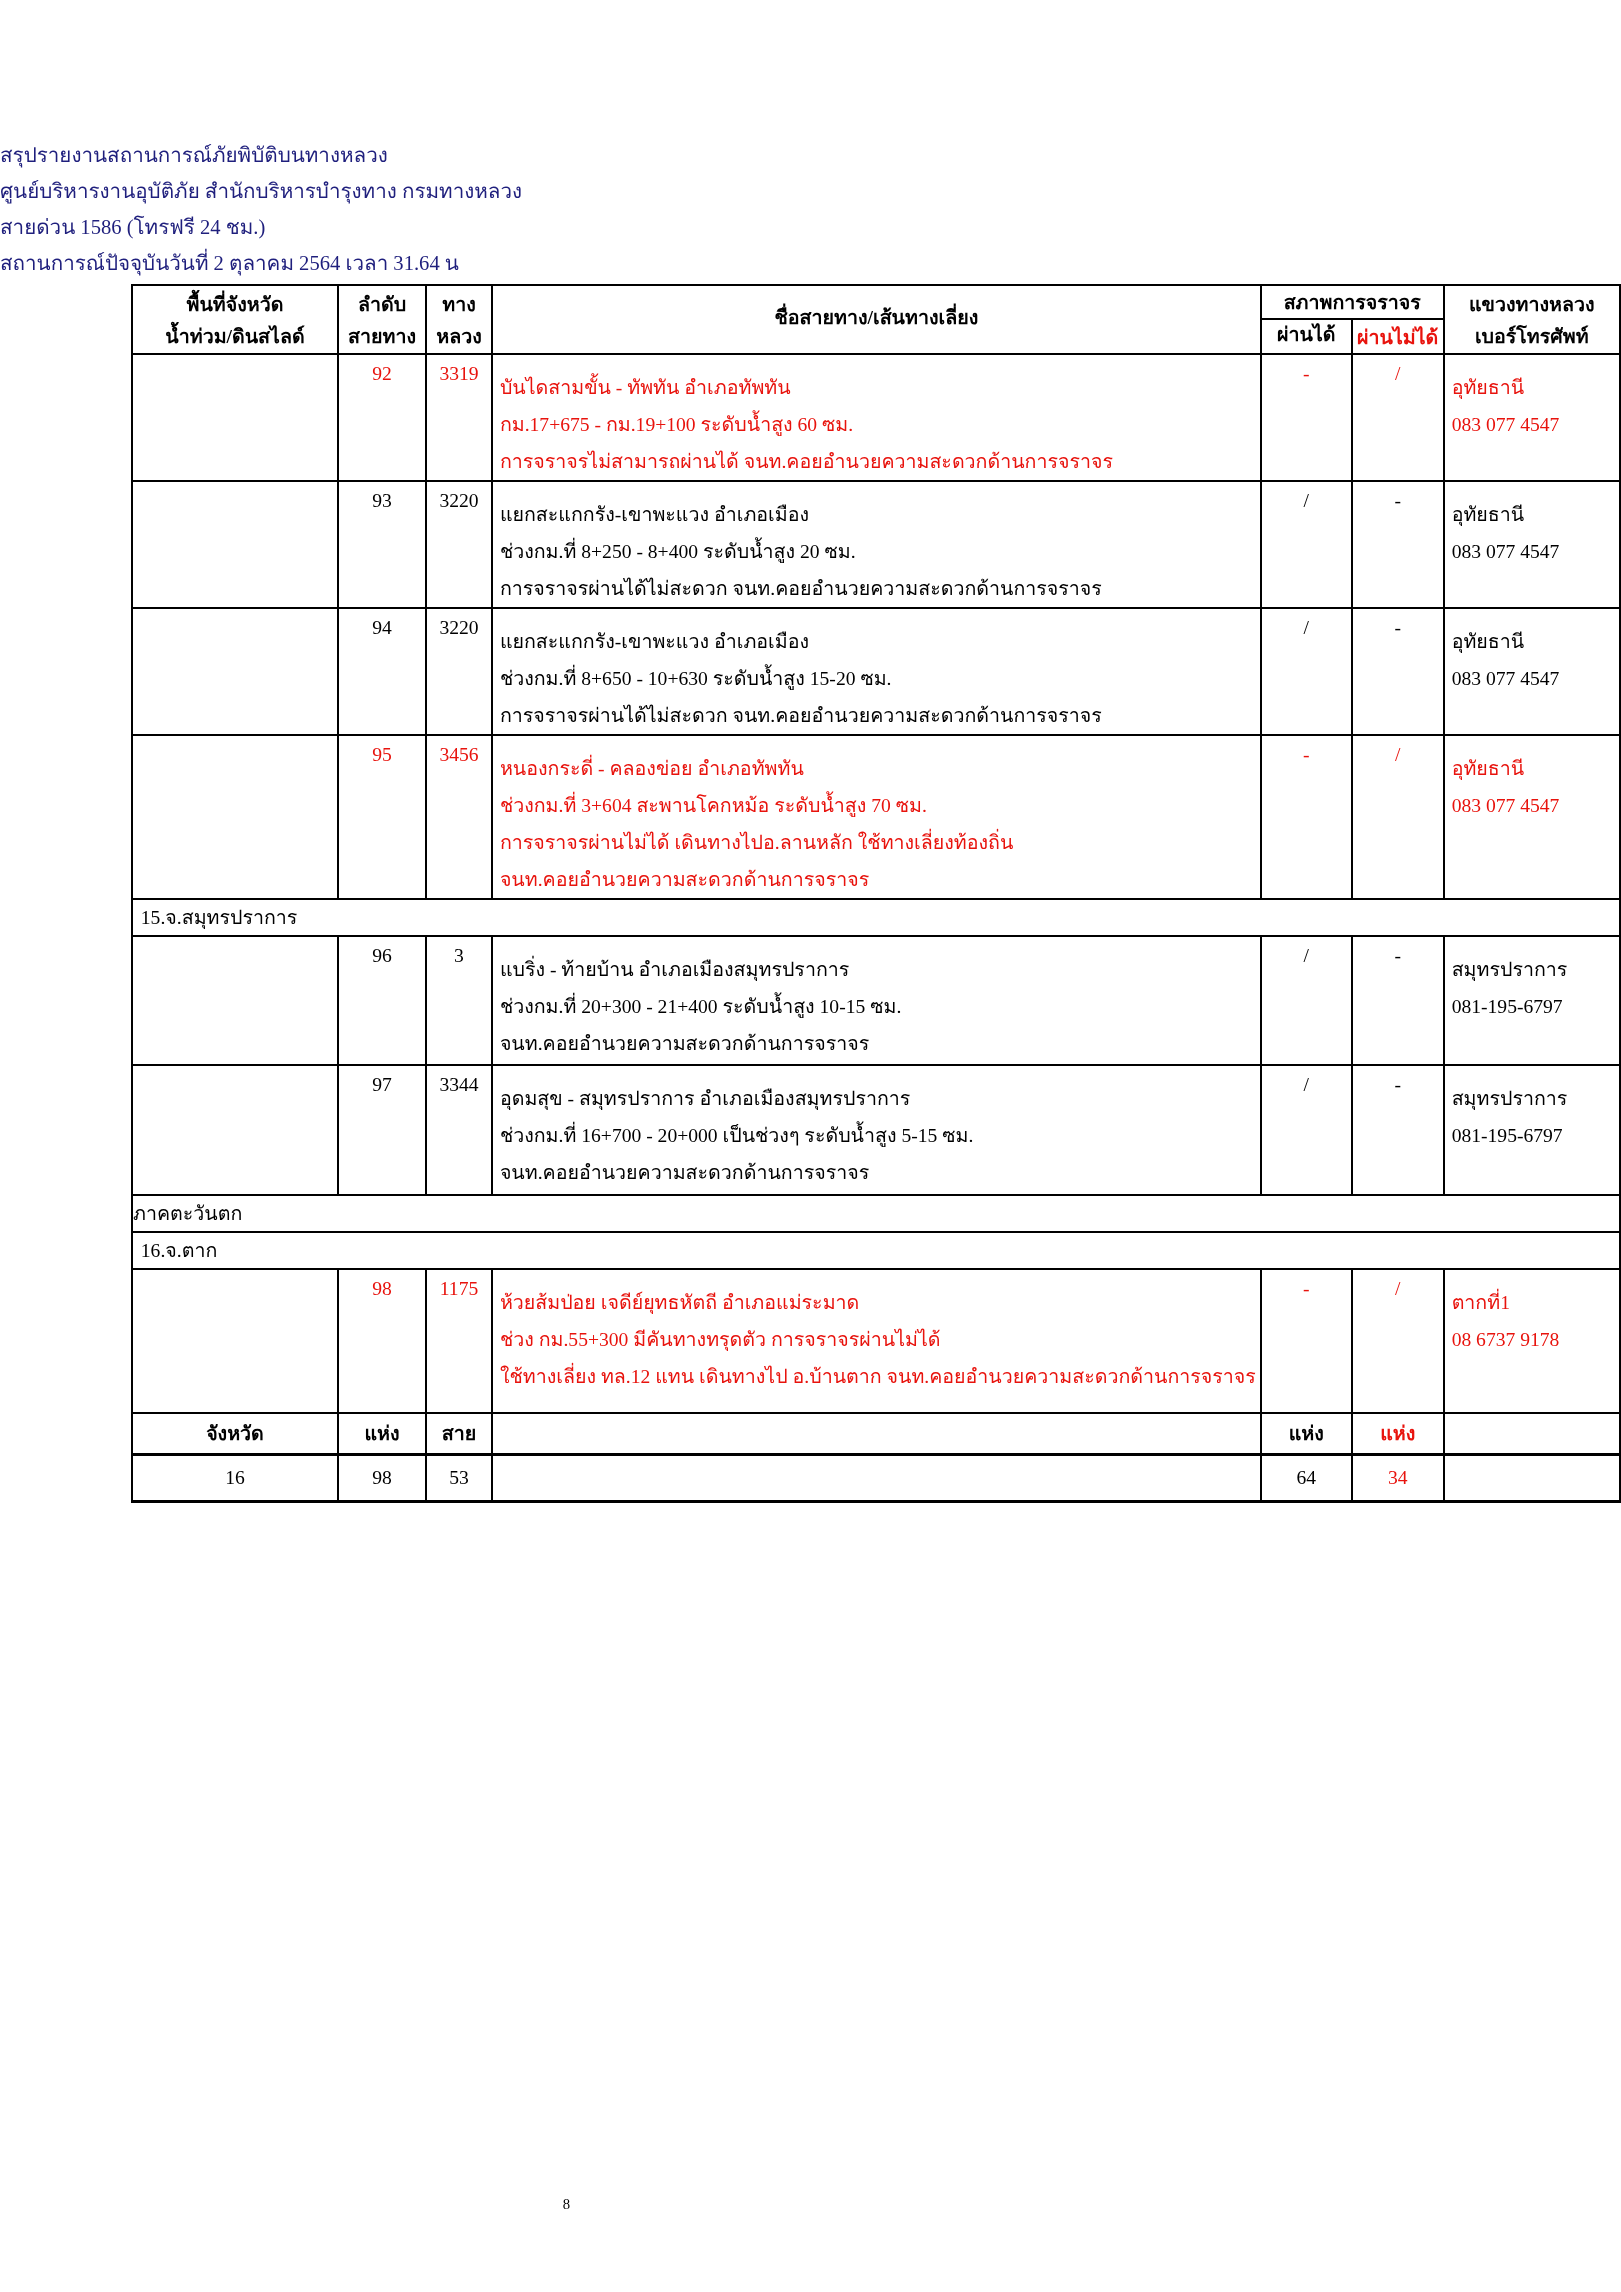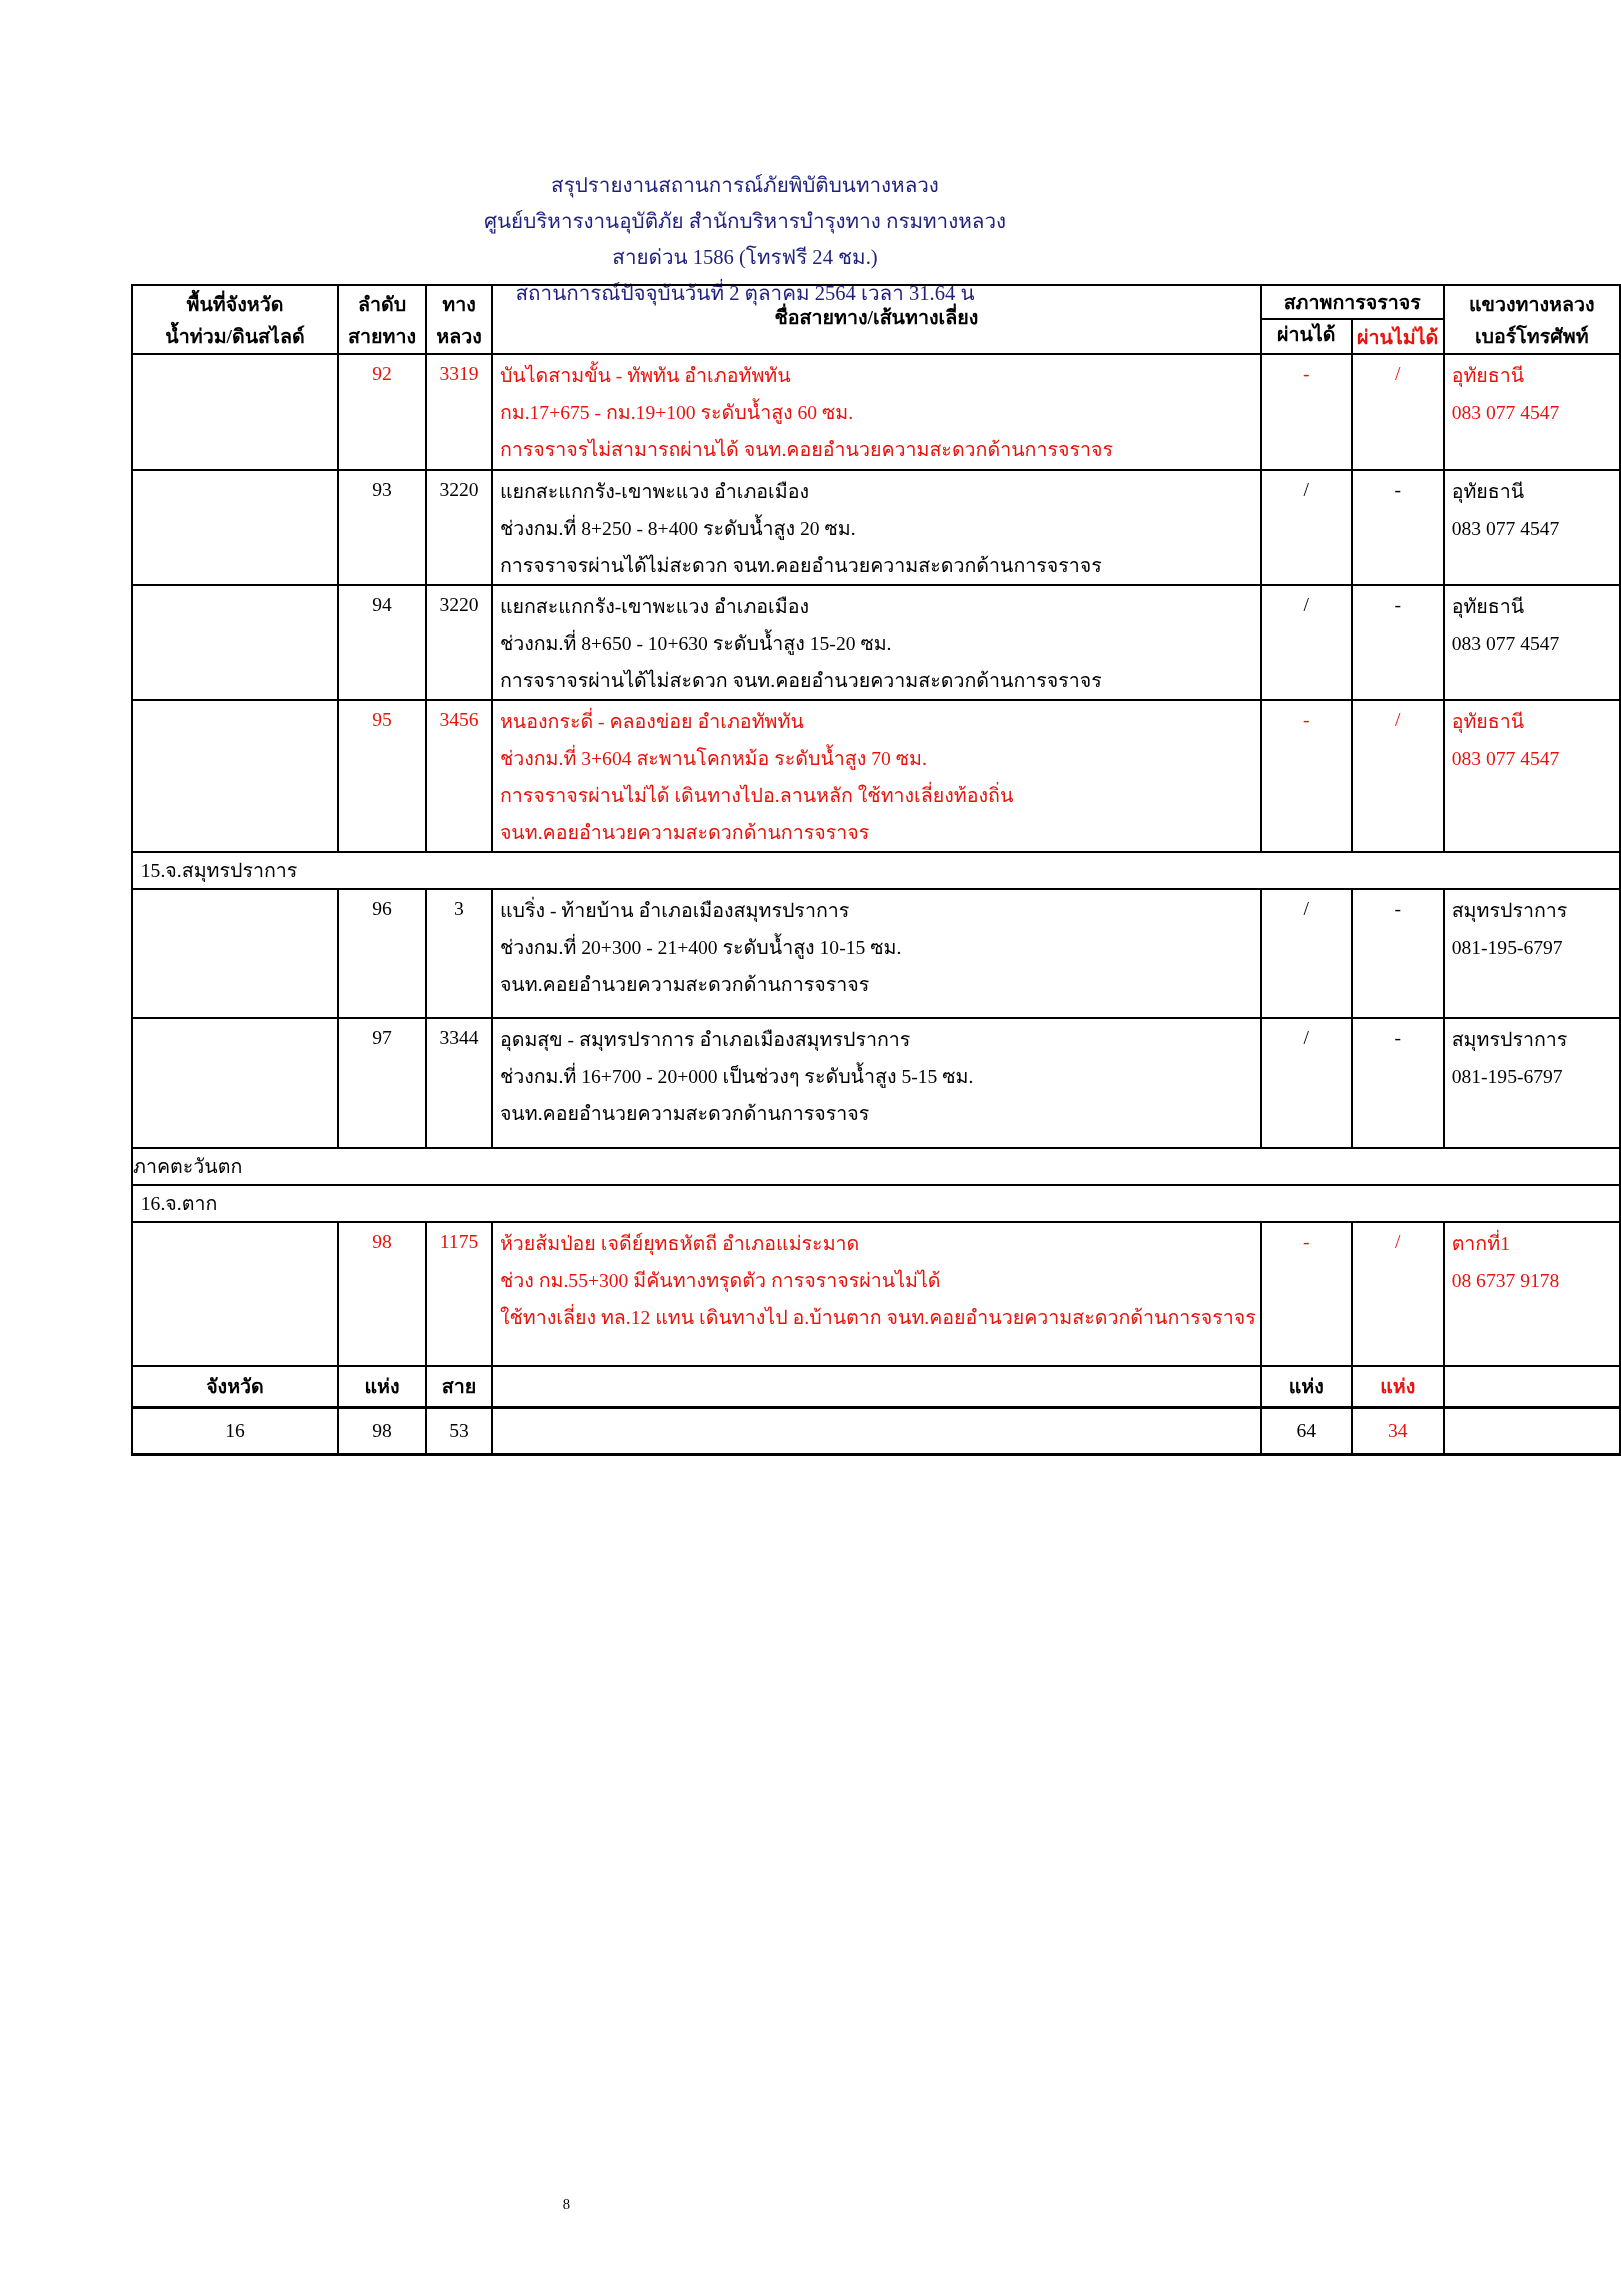--- a/index.html
+++ b/index.html
@@ -1,30 +1,30 @@
 <!DOCTYPE html>
 <html style="--title: #1f1f7d; --alert: #e8130d; --body: #000000;"><head>
 <meta charset="utf-8">
 <style>
   :root { --title:#1f1f7d; --alert:#e8130d; --body:#000000; }
   html,body { margin:0; padding:0; background:#fff; }
   .page {
     position:relative; width:1621px; height:2293px; background:#ffffff;
     font-family:"Liberation Serif","DejaVu Serif",serif; color:var(--body);
   }
-  .titles { position:absolute; top:137px; left:0; width:1490px; text-align:center;
-            color:var(--title); font-size:20.6px;margin-top:30px; }
+  .titles { position:absolute; top:137px; left:0; width:1490px; 
+            color:var(--title); font-size:20.6px; }
   .titles .tl { line-height:36px; white-space:nowrap; }
 
   table.main { position:absolute; top:284px; left:131px; border-collapse:collapse;
                table-layout:fixed; border:2.9px solid #000; }
   table.main td { border:2px solid #000; padding:0; vertical-align:top; font-size:19.6px; }
 
   .num { text-align:center; line-height:37px; padding-top:2px; }
-  .lines { padding:2px 3.9px 0 6.9px; }
+  .lines { padding:2px 3.9px 0 6.9px;margin-top:12px; }
   .ln { line-height:37px; white-space:nowrap; }
 
   .hc { font-weight:bold; text-align:center; }
   .hc .ln { line-height:32px; }
   .hc .one { line-height:63px; }
   .hc .sub { line-height:30px; }
   .hb { border-bottom:2.9px solid #000 !important; }
 
   tr.alert td { color:var(--alert); }
   .red { color:var(--alert); }

